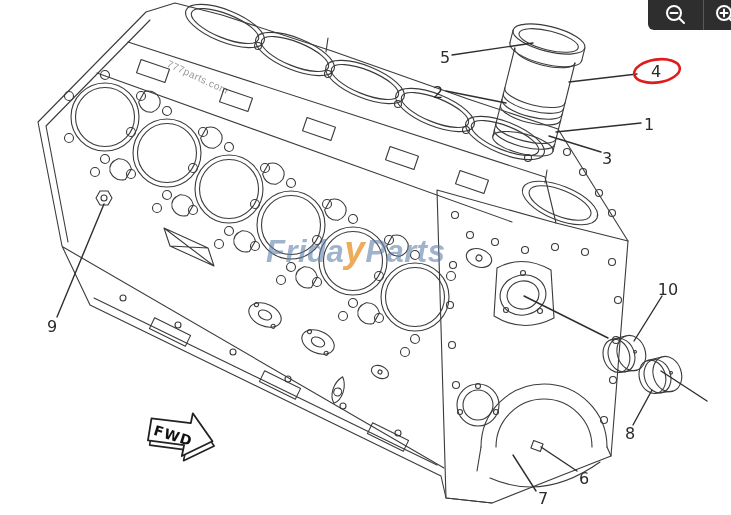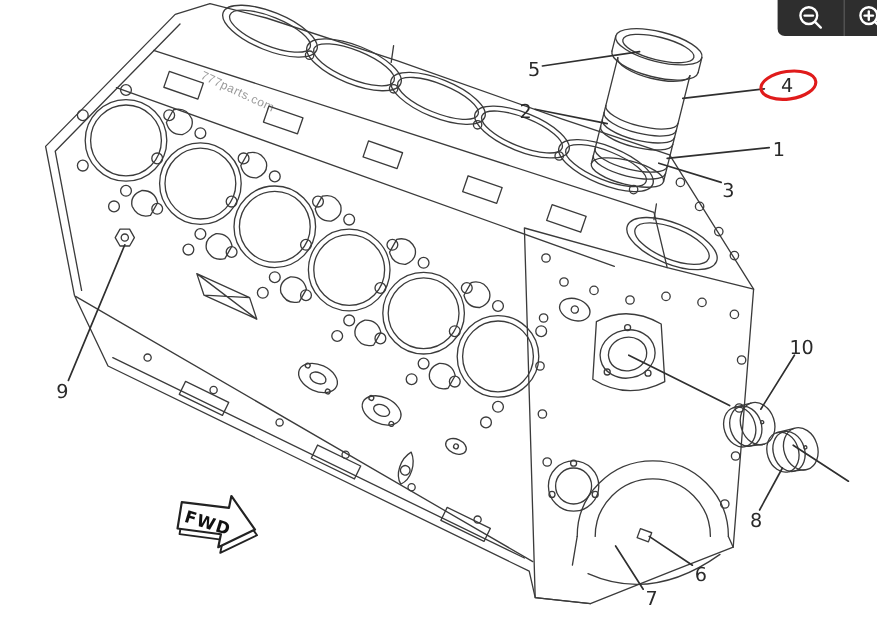--- a/index.html
+++ b/index.html
@@ -263,20 +263,21 @@
       <text class="callout" x="656" y="77">4</text>
       <text class="callout" x="445" y="63">5</text>
       <text class="callout" x="584" y="484">6</text>
       <text class="callout" x="543" y="504">7</text>
       <text class="callout" x="630" y="439">8</text>
       <text class="callout" x="52" y="332">9</text>
       <text class="callout" x="668" y="295">10</text>
     </g>
   </svg>
 
+  <div id="brand-wm"><span>Frida</span><span class="accent">y</span><span>Parts</span></div>
 
   <div id="toolbar">
     <button class="btn-out" title="">
       <svg width="24" height="26" viewBox="0 0 24 26">
         <circle class="mag" cx="10" cy="11" r="7"></circle>
         <line class="mag" x1="15.2" y1="16.2" x2="20" y2="21"></line>
         <line class="mag" x1="6.5" y1="11" x2="13.5" y2="11"></line>
       </svg>
     </button>
     <div class="divider"></div>

